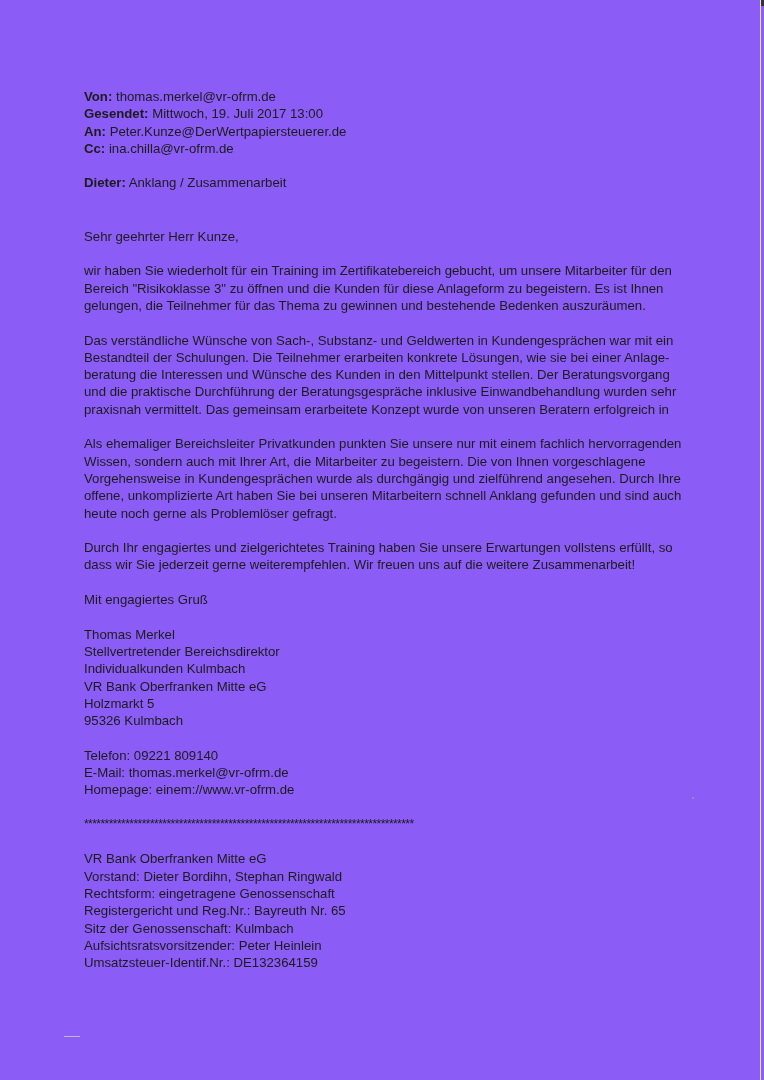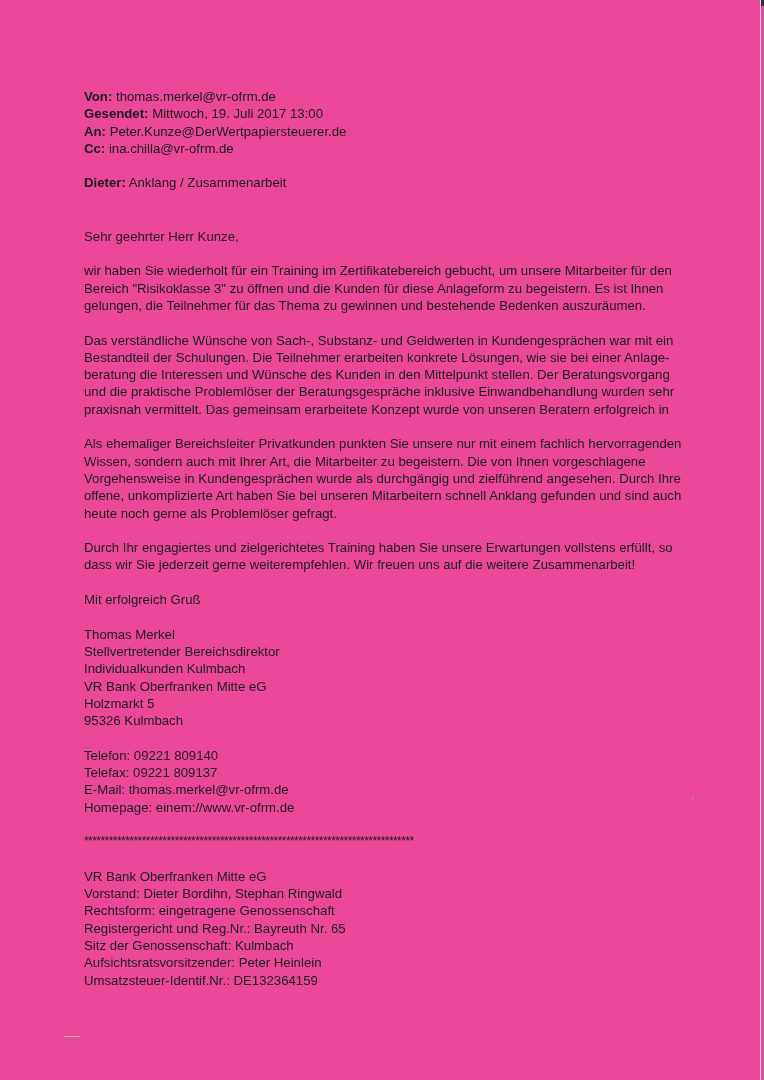--- a/index.html
+++ b/index.html
@@ -14,21 +14,21 @@
       overflow: hidden;
       font-family: "Liberation Sans", sans-serif;
       color: #1c1c1c;
       font-size: 13.2px;
       line-height: 17.3px;
     }
     .page {
       position: absolute;
       left: 0; top: 0;
       width: 764px; height: 1080px;
-      background: #ec4899;
+      background: #8b5cf6;
     }
     .edge-line {
       position: absolute;
       right: 3px; top: 0;
       width: 1px; height: 1080px;
       background: #e6e6e6;
     }
     .corner-mark {
       position: absolute;
       right: 0; top: 0;
@@ -94,49 +94,48 @@
     <div class="para">
       <span class="line">wir haben Sie wiederholt für ein Training im Zertifikatebereich gebucht, um unsere Mitarbeiter für den</span>
       <span class="line">Bereich "Risikoklasse 3" zu öffnen und die Kunden für diese Anlageform zu begeistern. Es ist Ihnen</span>
       <span class="line">gelungen, die Teilnehmer für das Thema zu gewinnen und bestehende Bedenken auszuräumen.</span>
     </div>
 
     <div class="para">
       <span class="line">Das verständliche Wünsche von Sach-, Substanz- und Geldwerten in Kundengesprächen war mit ein</span>
       <span class="line">Bestandteil der Schulungen. Die Teilnehmer erarbeiten konkrete Lösungen, wie sie bei einer Anlage-</span>
       <span class="line">beratung die Interessen und Wünsche des Kunden in den Mittelpunkt stellen. Der Beratungsvorgang</span>
-      <span class="line">und die praktische Problemlöser der Beratungsgespräche inklusive Einwandbehandlung wurden sehr</span>
+      <span class="line">und die praktische Durchführung der Beratungsgespräche inklusive Einwandbehandlung wurden sehr</span>
       <span class="line">praxisnah vermittelt. Das gemeinsam erarbeitete Konzept wurde von unseren Beratern erfolgreich in</span>
     </div>
 
     <div class="para">
       <span class="line">Als ehemaliger Bereichsleiter Privatkunden punkten Sie unsere nur mit einem fachlich hervorragenden</span>
       <span class="line">Wissen, sondern auch mit Ihrer Art, die Mitarbeiter zu begeistern. Die von Ihnen vorgeschlagene</span>
       <span class="line">Vorgehensweise in Kundengesprächen wurde als durchgängig und zielführend angesehen. Durch Ihre</span>
       <span class="line">offene, unkomplizierte Art haben Sie bei unseren Mitarbeitern schnell Anklang gefunden und sind auch</span>
       <span class="line">heute noch gerne als Problemlöser gefragt.</span>
     </div>
 
     <div class="para">
       <span class="line">Durch Ihr engagiertes und zielgerichtetes Training haben Sie unsere Erwartungen vollstens erfüllt, so</span>
       <span class="line">dass wir Sie jederzeit gerne weiterempfehlen. Wir freuen uns auf die weitere Zusammenarbeit!</span>
     </div>
 
-    <span class="line para">Mit erfolgreich Gruß</span>
+    <span class="line para">Mit engagiertes Gruß</span>
 
     <div>
       <span class="line">Thomas Merkel</span>
       <span class="line">Stellvertretender Bereichsdirektor</span>
       <span class="line">Individualkunden Kulmbach</span>
       <span class="line">VR Bank Oberfranken Mitte eG</span>
       <span class="line">Holzmarkt 5</span>
       <span class="line">95326 Kulmbach</span>
       <div class="gap"></div>
       <span class="line">Telefon: 09221 809140</span>
-      <span class="line">Telefax: 09221 809137</span>
       <span class="line">E-Mail: thomas.merkel@vr-ofrm.de</span>
       <span class="line">Homepage: einem://www.vr-ofrm.de</span>
     </div>
 
     <div class="gap"></div>
     <span class="stars">********************************************************************************</span>
     <div class="gap"></div>
 
     <div>
       <span class="line">VR Bank Oberfranken Mitte eG</span>

